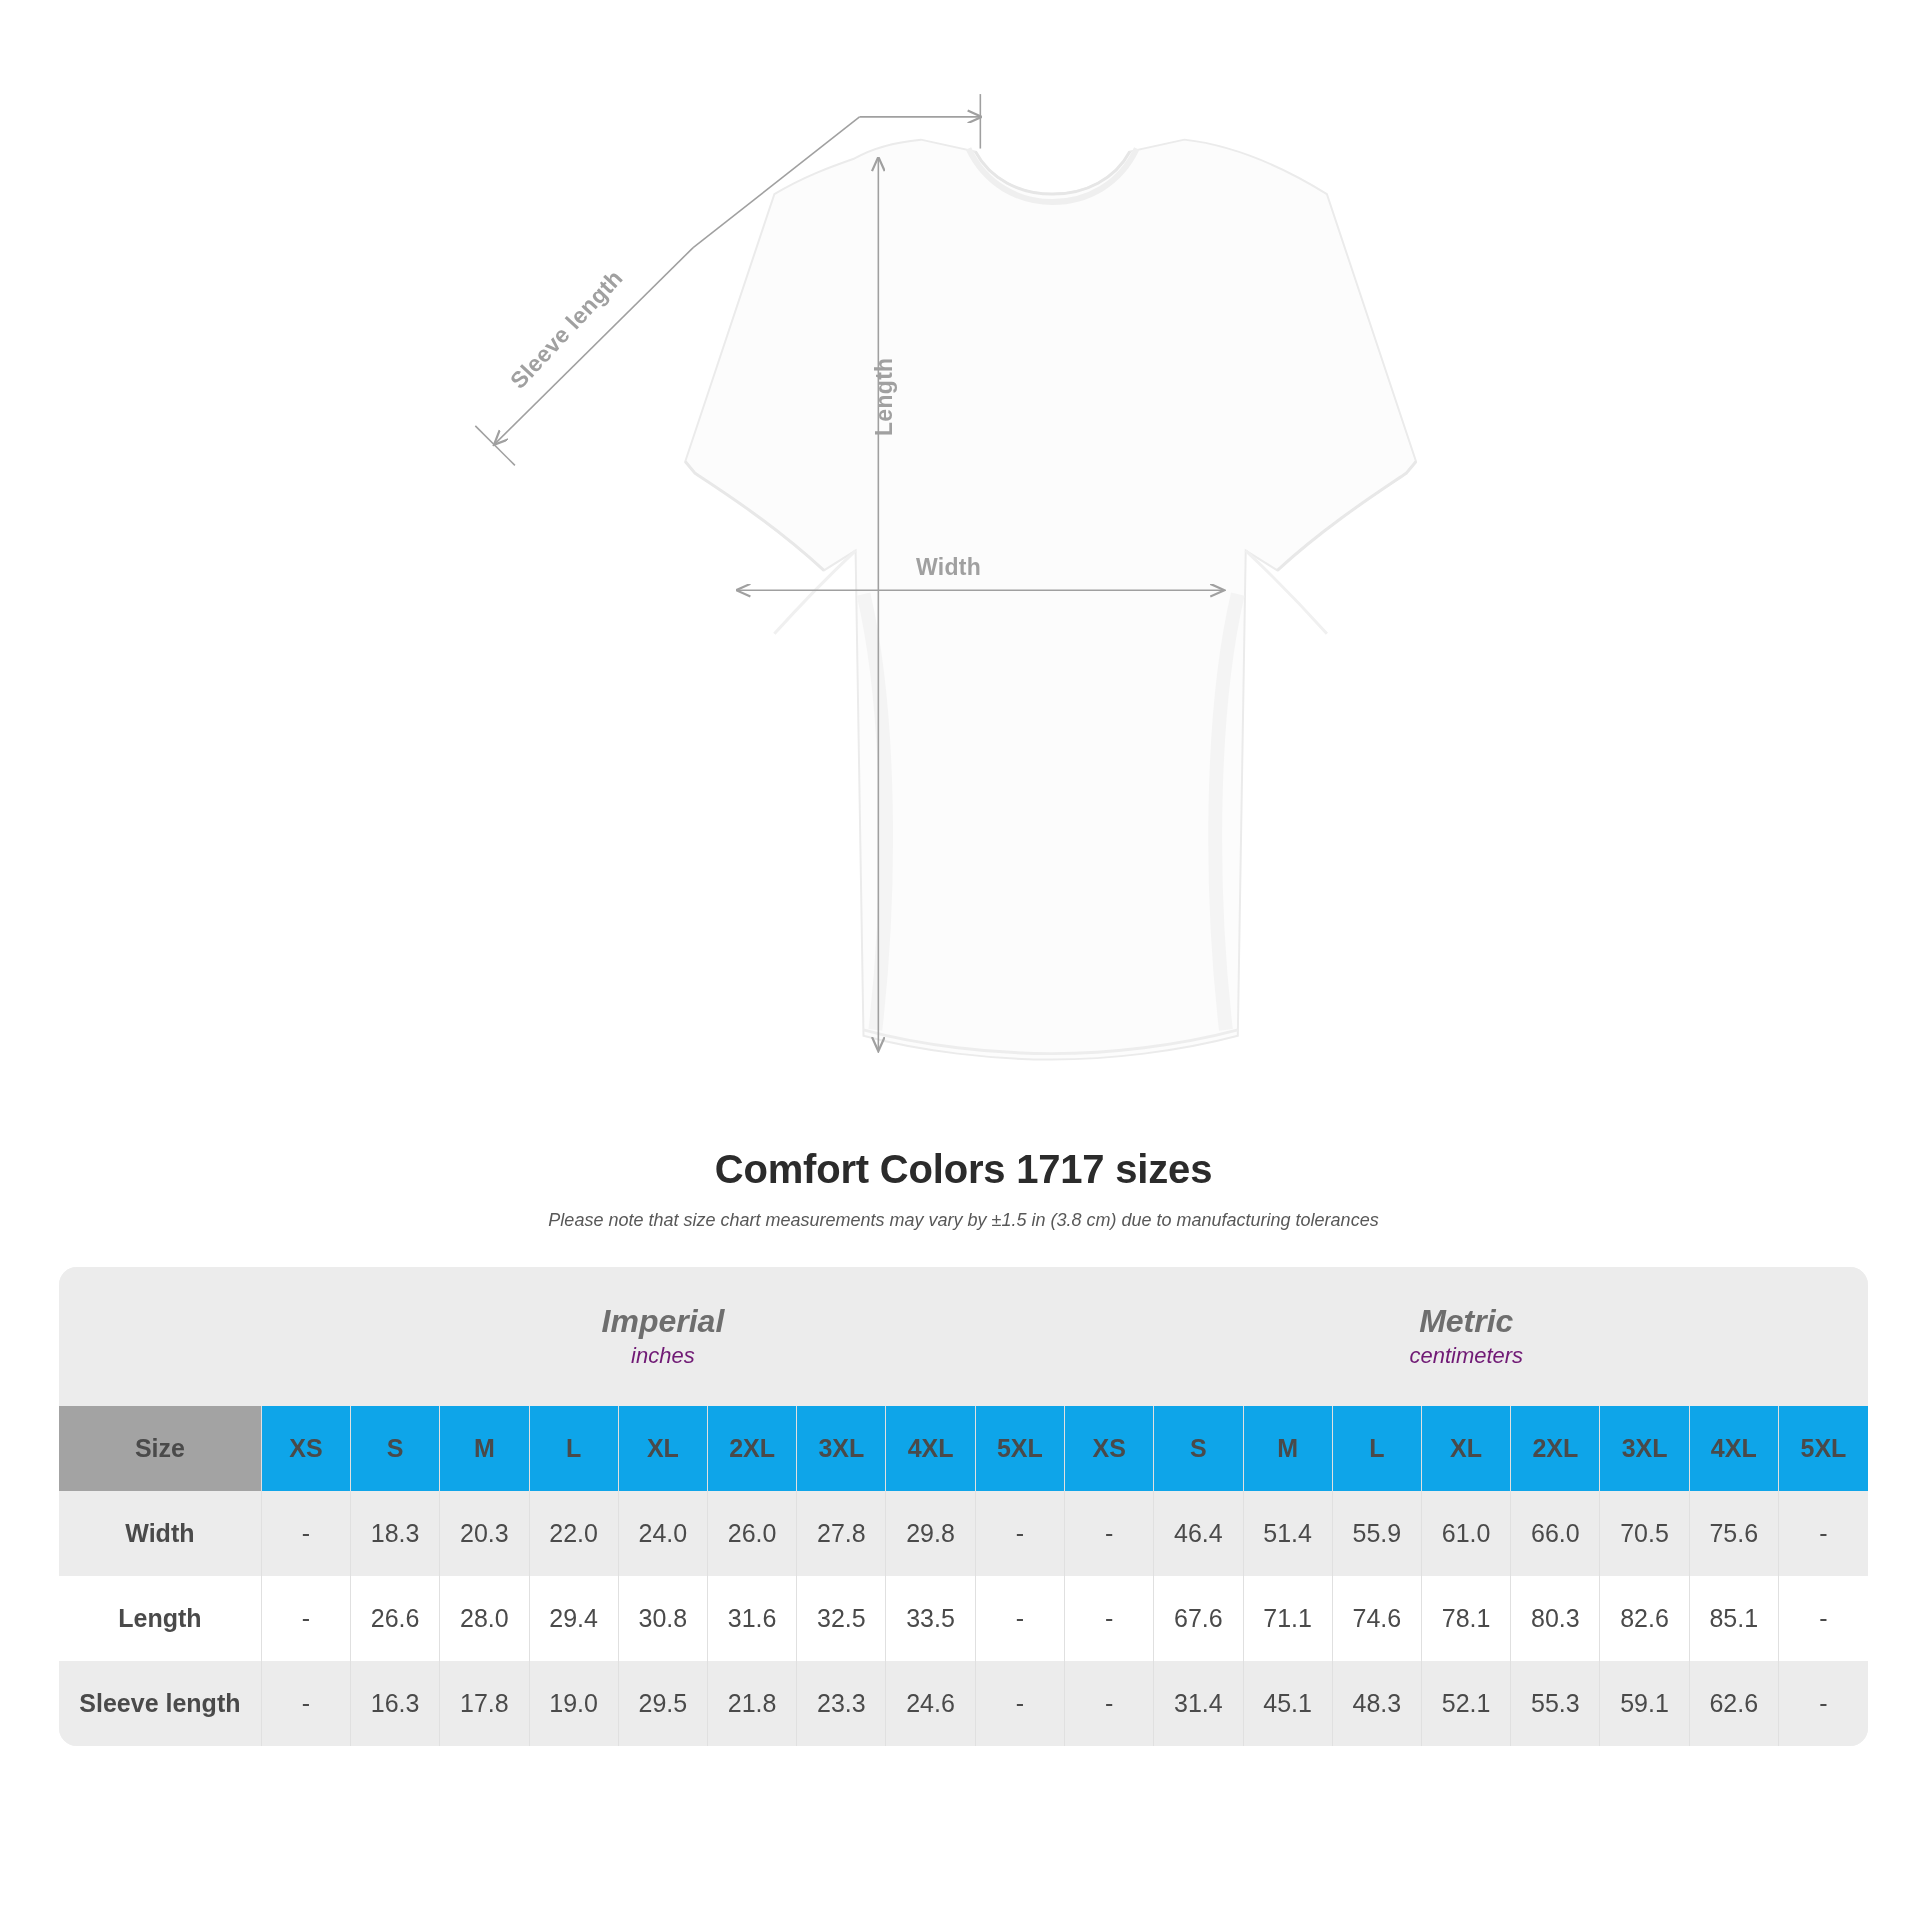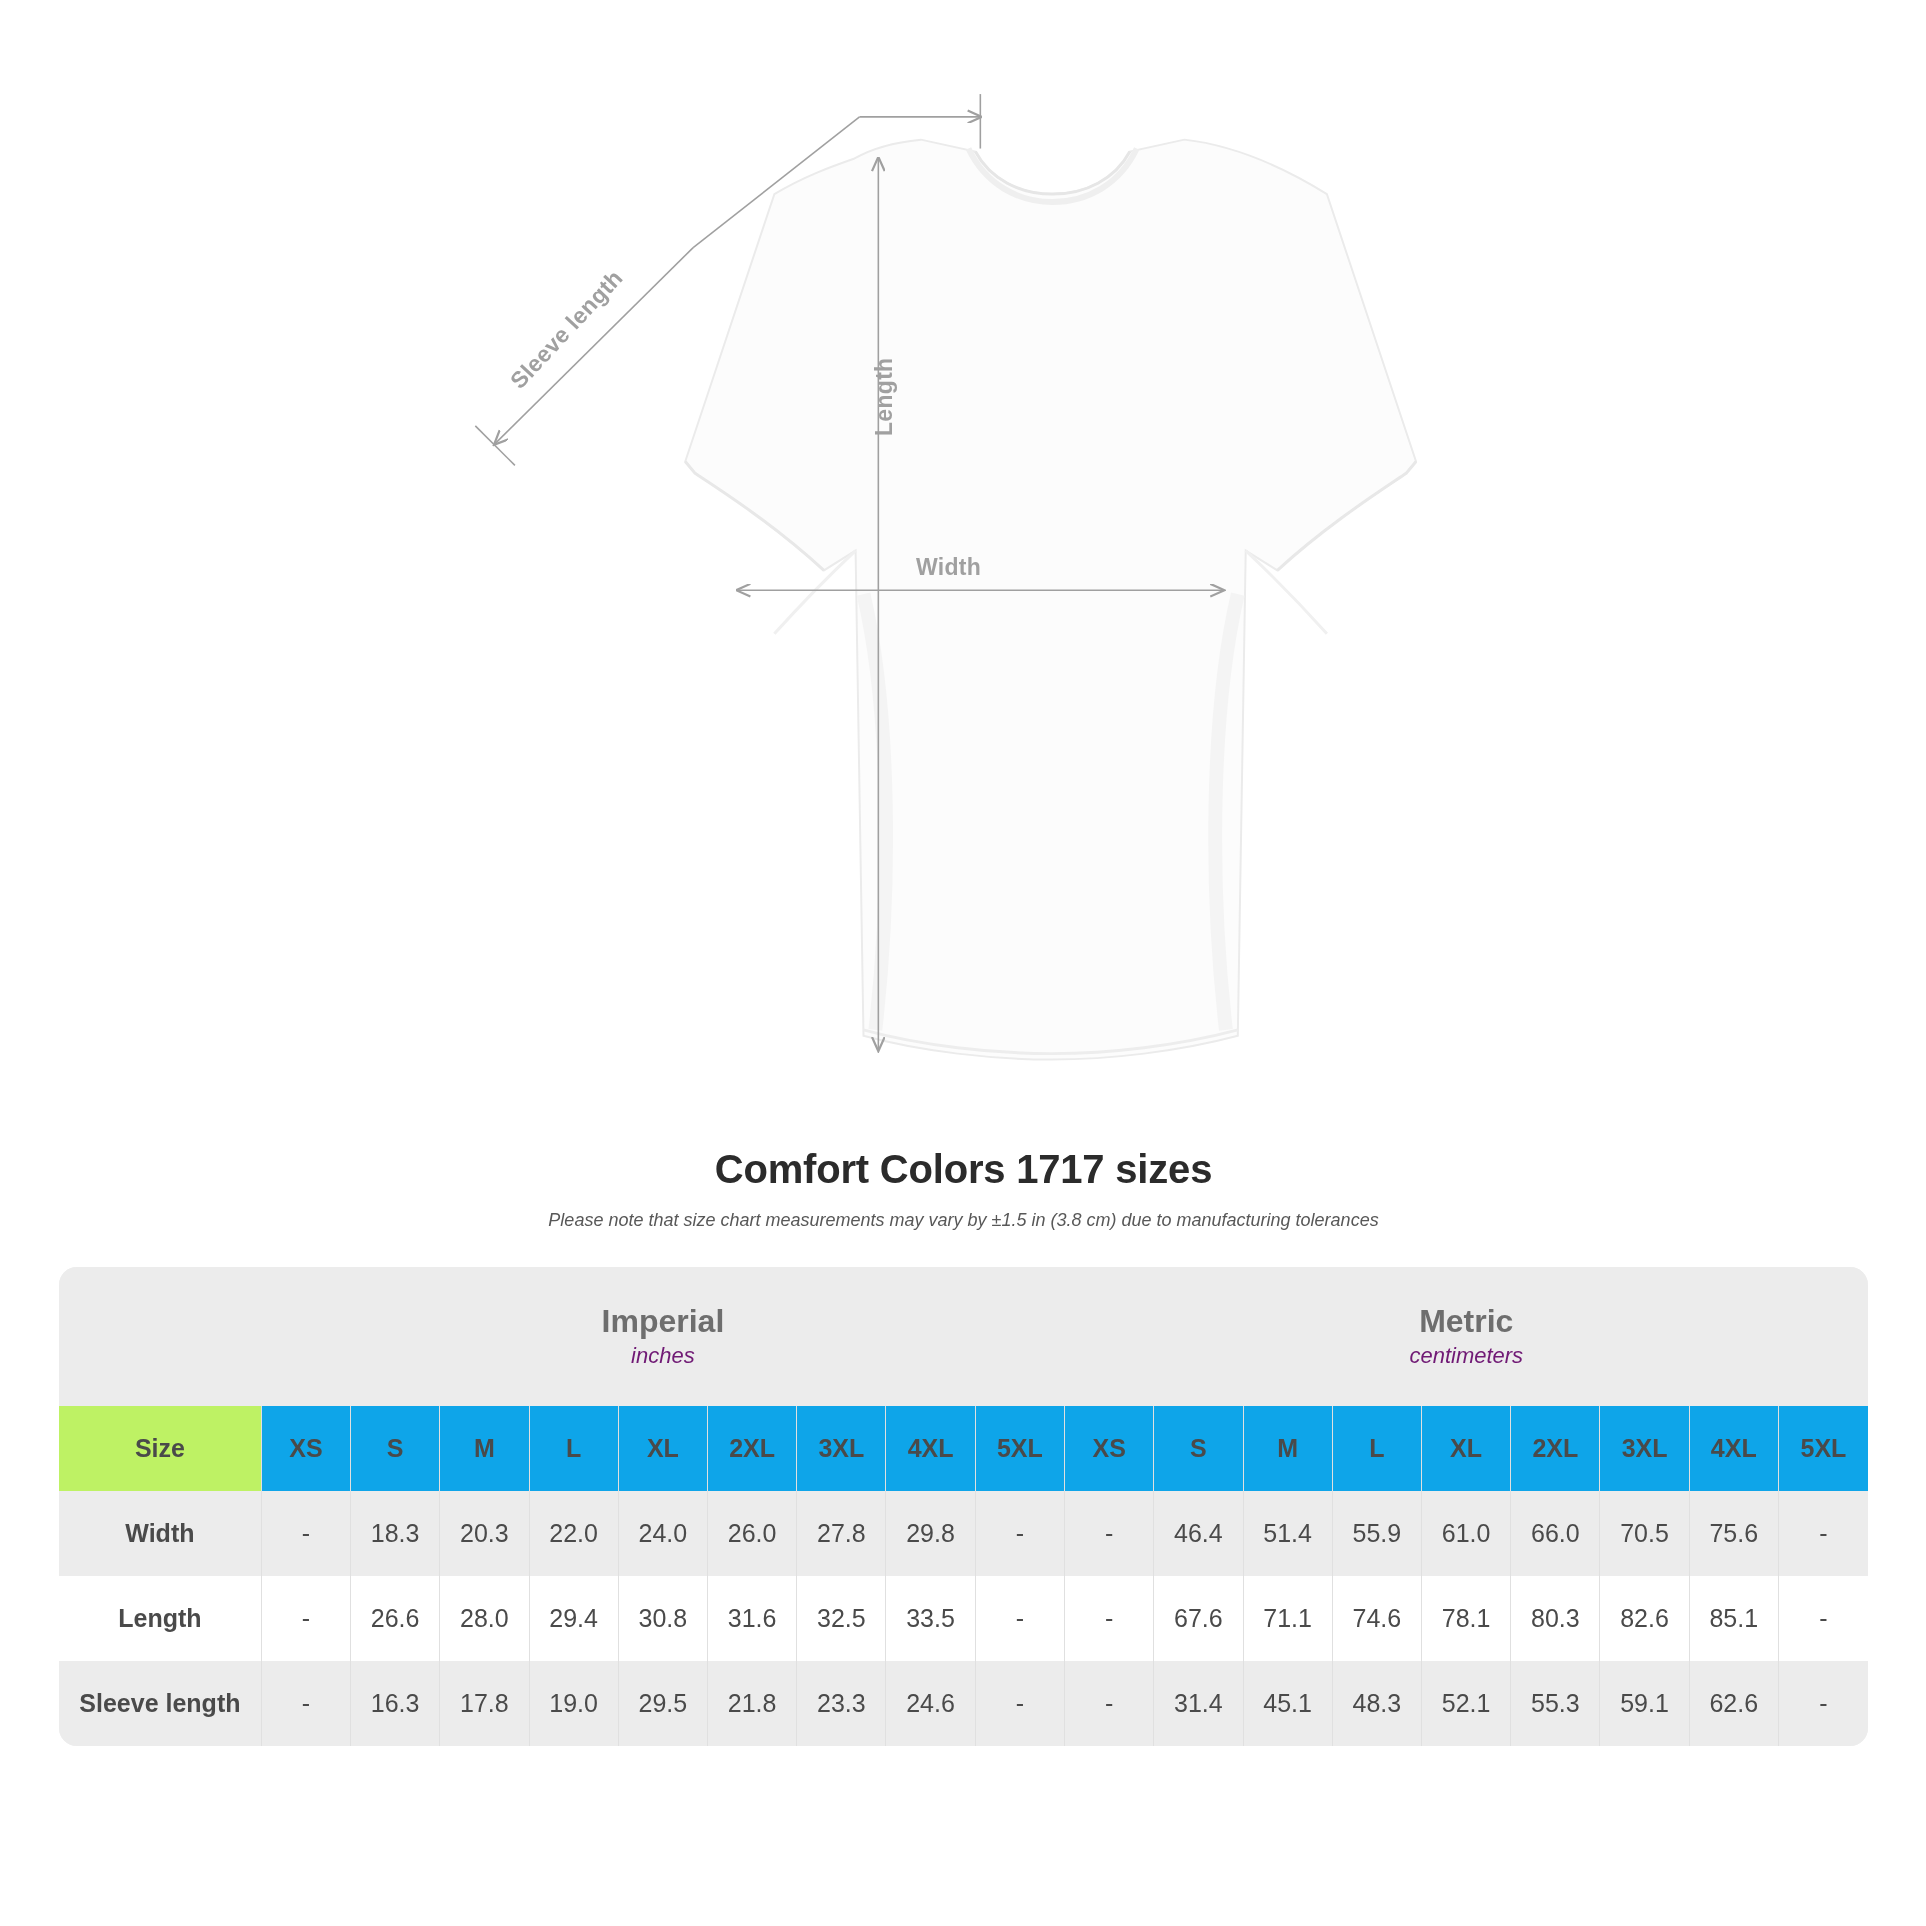--- a/index.html
+++ b/index.html
@@ -90,20 +90,21 @@
     padding: 0;
     height: 85px;
   }
   .unit-head {
     height: 139px;
     background: #ececec;
   }
   .unit-system {
     font-size: 32px;
     font-weight: bold;
+    font-style: italic;
     color: #6e6e6e;
     line-height: 1.25;
     text-align: center;
   }
   .unit-sub {
     font-size: 22px;
     font-style: italic;
     color: #701a75;
     line-height: 1.4;
   }
@@ -113,21 +114,21 @@
     font-size: 26px;
     background: inherit;
   }
   .sizerow th {
     font-weight: bold;
     font-size: 26px;
     color: #4a4a4a;
     background: #0ea5e9;
     height: 91px;
   }
-  .sizerow th.label-cell { background: #bef264; }
+  .sizerow th.label-cell { background: #a3a3a3; }
   tr.shade td, tr.shade th { background: #ececec; }
   tr.plain td, tr.plain th { background: #ffffff; }
   td.cell, th.cell {
     border-left: 1px solid #e0e0e0;
   }
   td.first-col, th.first-col {
     border-left: none;
   }
 </style>
 </head>

